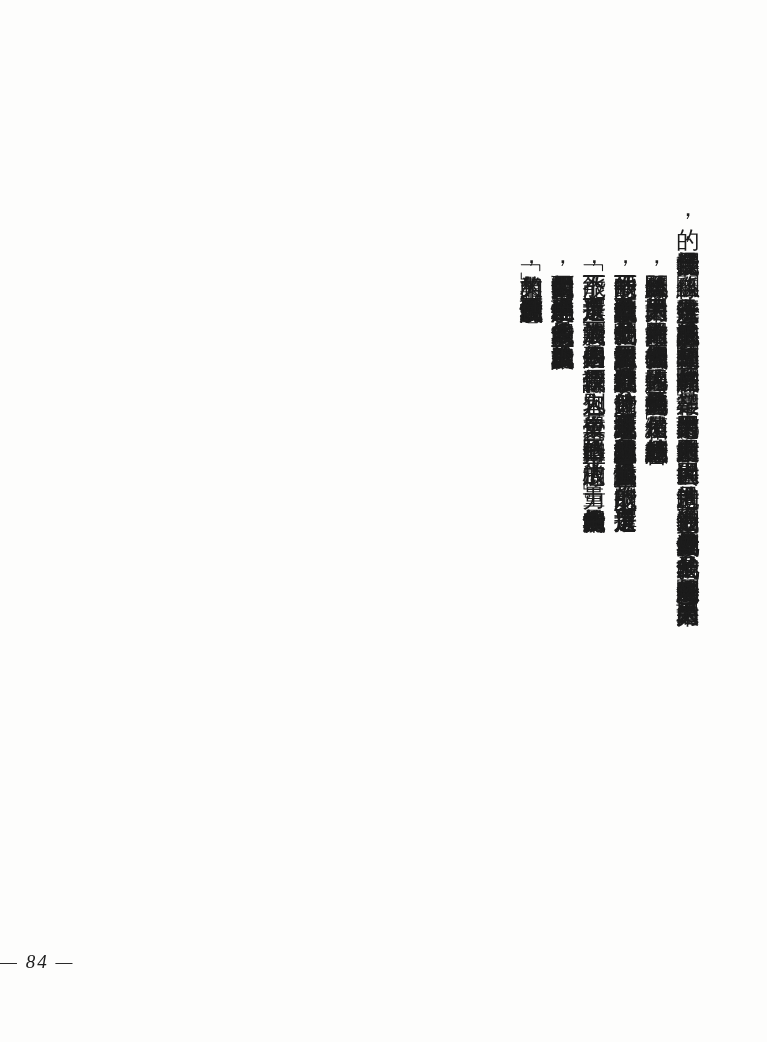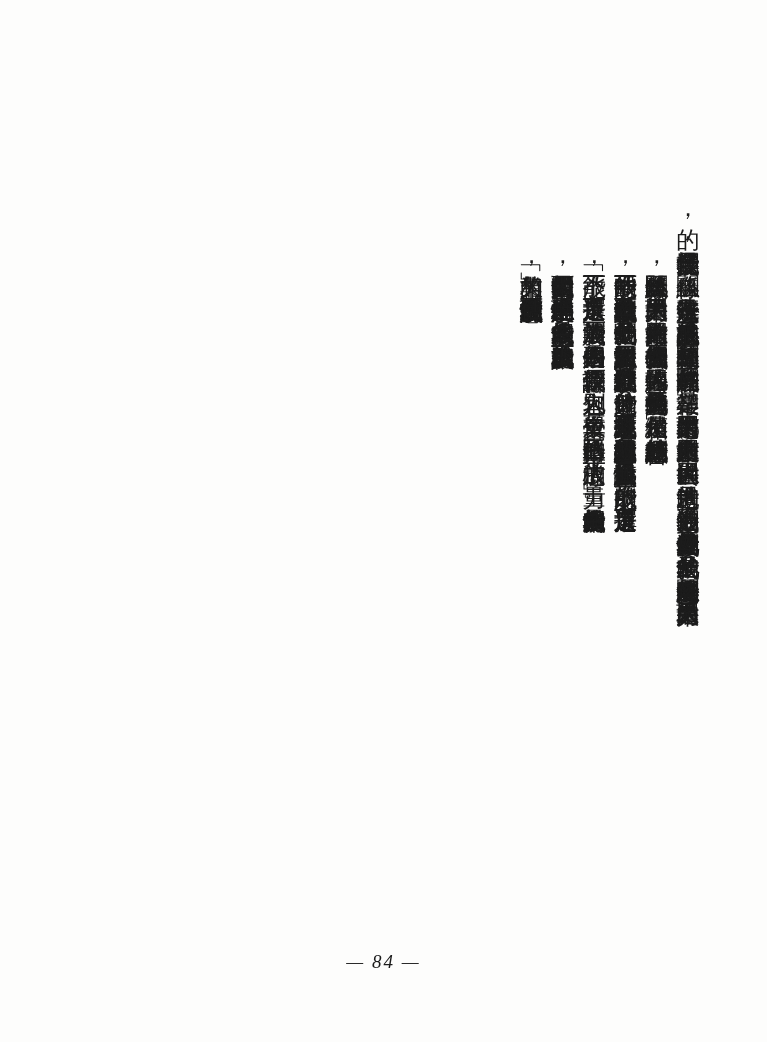--- a/index.html
+++ b/index.html
@@ -34,21 +34,20 @@
     padding: 0;
   }
   .text-block p.indent {
     text-indent: 2em;
   }
   .page-number {
     position: absolute;
     top: 951px;
     left: 0;
     width: 100%;
-    text-align: center;
     font-family: "Liberation Serif", "DejaVu Serif", serif;
     font-style: italic;
     font-size: 19px;
     letter-spacing: 2px;
     color: #1c1c1c;
   }
 </style>
 </head>
 <body>
 

